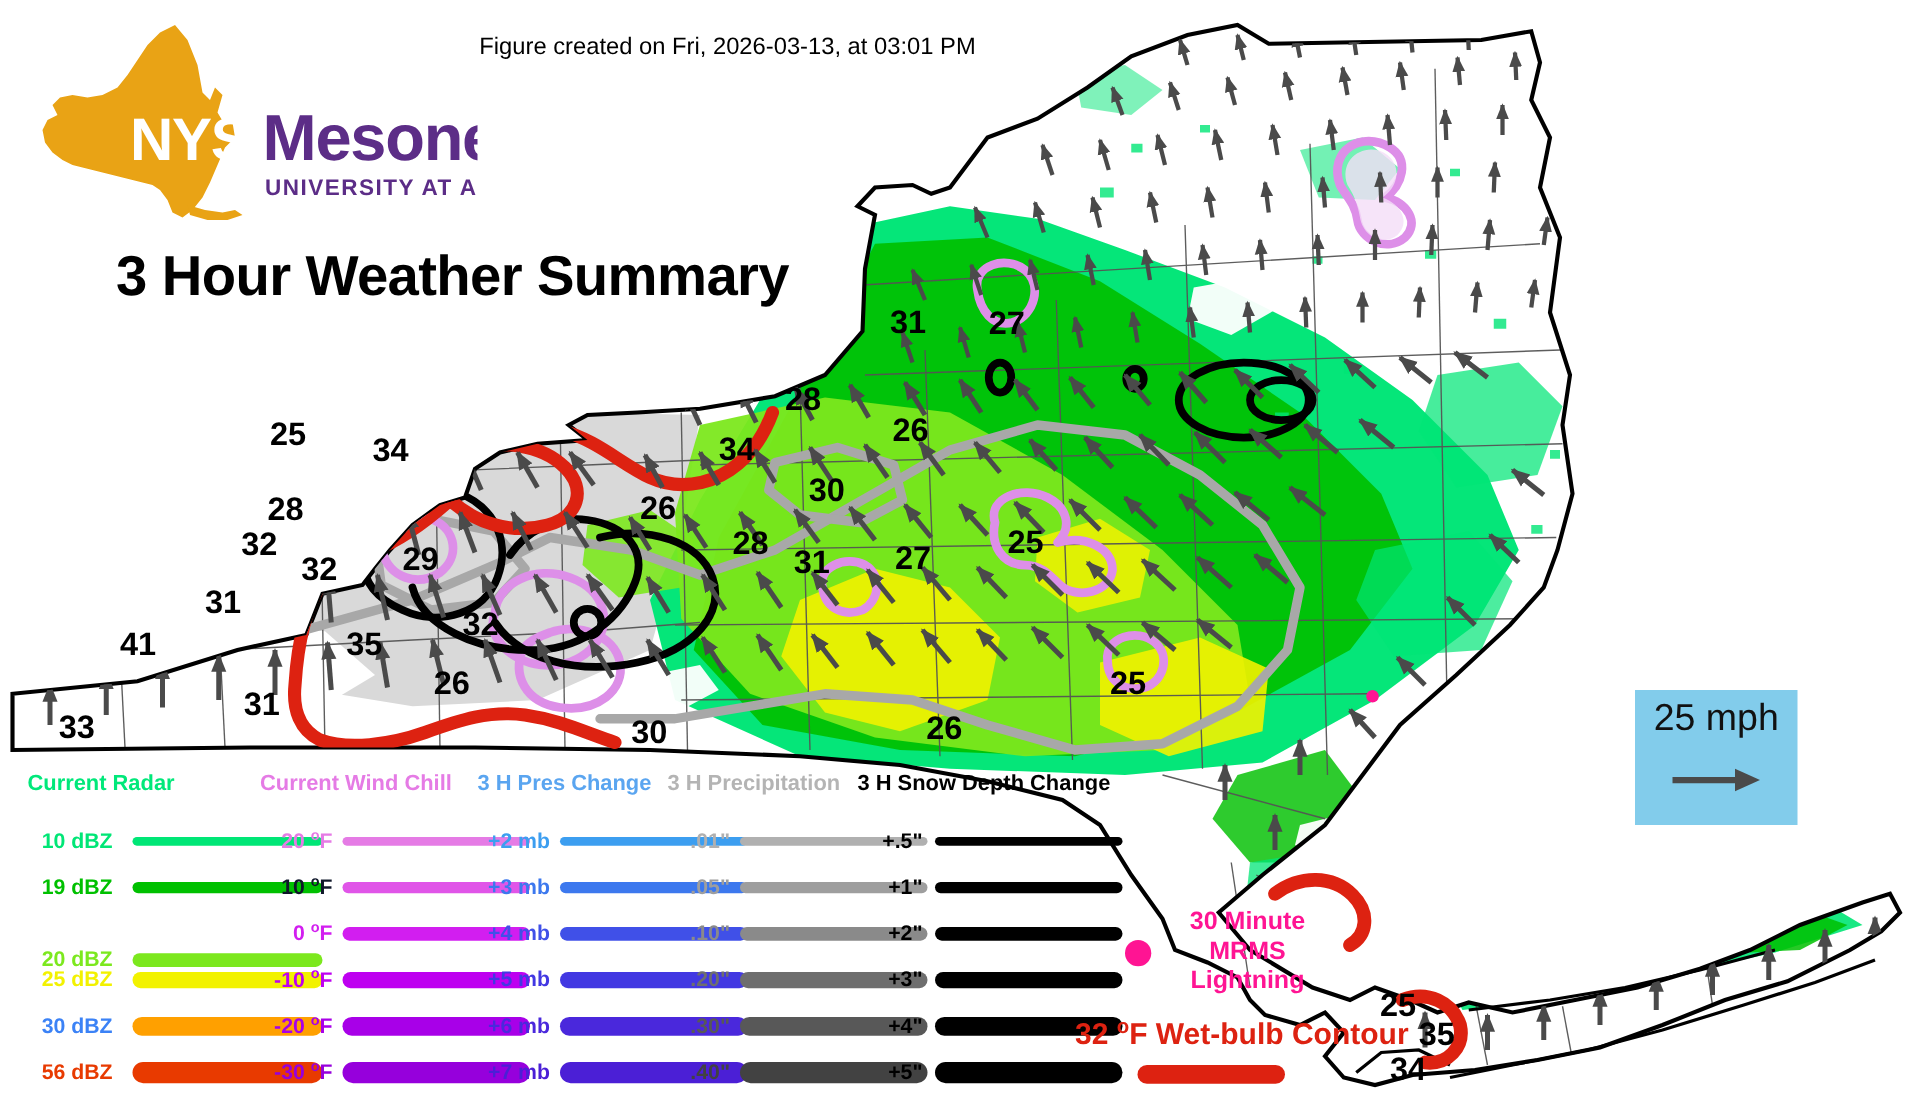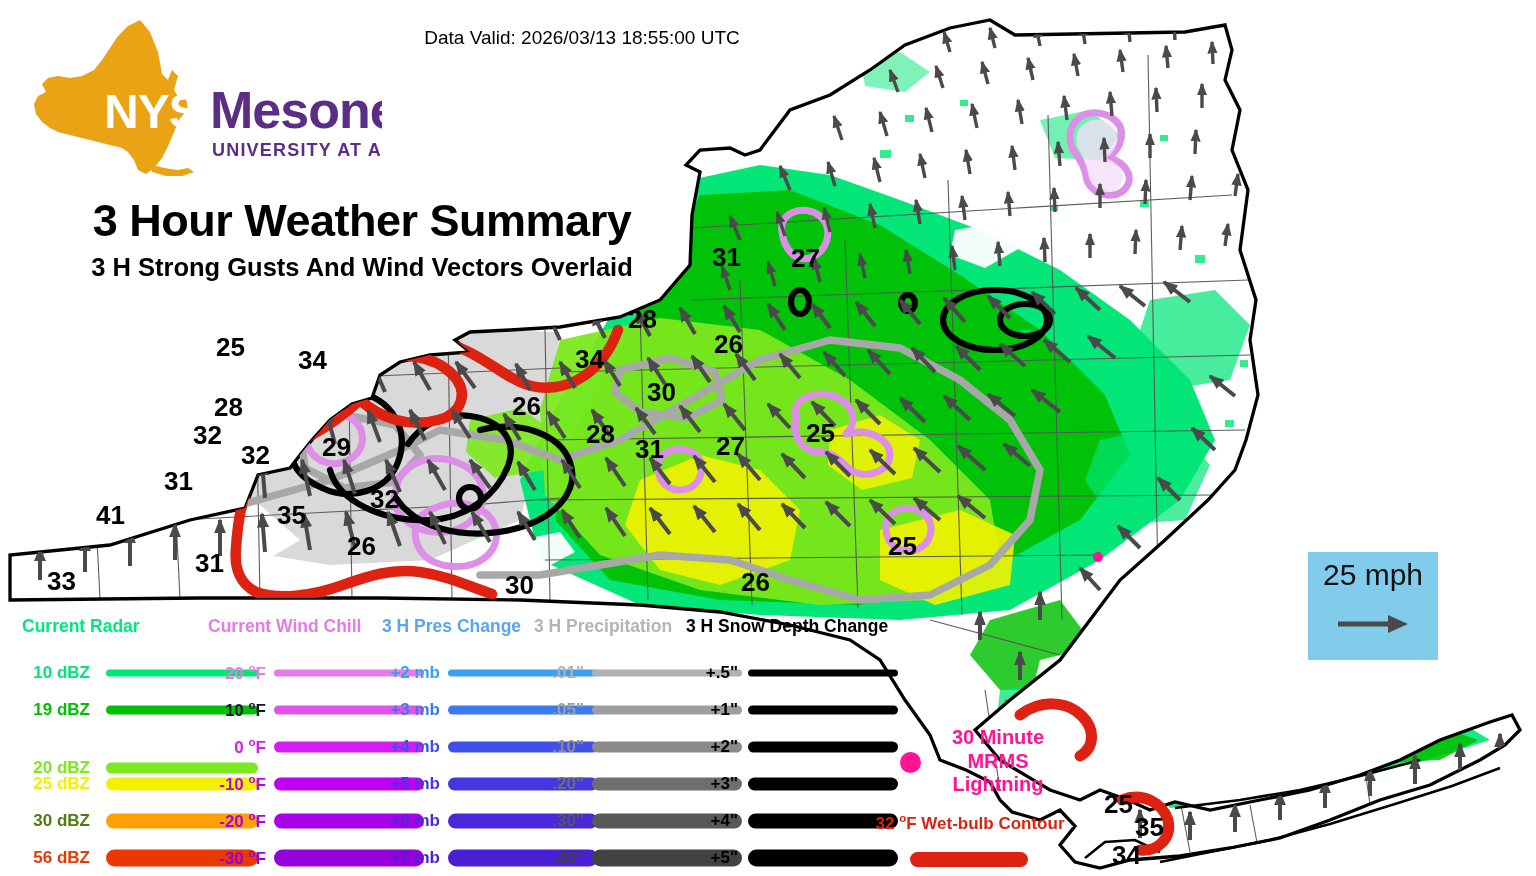--- a/index.html
+++ b/index.html
@@ -39,21 +39,21 @@
   .lg-val{position:absolute;top:50%;transform:translateY(-50%);
           font-size:17px;font-weight:bold;white-space:nowrap;text-align:right;}
   .lg-bar{position:absolute;top:50%;transform:translateY(-50%);border-radius:99px;}
 
   #lightning-grp{position:absolute;left:890px;top:110px;width:180px;}
   #lightning-dot{position:absolute;left:10px;top:26px;width:21px;height:21px;
       border-radius:50%;}
   #lightning-txt{position:absolute;left:38px;top:0px;width:140px;text-align:center;
       font-size:20px;font-weight:bold;line-height:1.18;}
   #wetbulb-txt{position:absolute;left:860px;top:196px;width:220px;text-align:center;
-      font-size:17px;font-weight:bold;white-space:nowrap;}
+      font-size:24px;font-weight:bold;white-space:nowrap;}
   #wetbulb-bar{position:absolute;left:910px;top:236px;width:118px;height:15px;border-radius:99px;}
 
   .gust{position:absolute;font-size:26px;font-weight:bold;
         font-family:"Liberation Sans",sans-serif;}
   sup{font-size:0.68em;vertical-align:super;}
 </style>
 </head>
 <body>
 
 <div id="map" class="abs">
@@ -455,26 +455,25 @@
          L36,58 L48,60 L60,58 L72,52 L80,42 L88,30 L96,18 L106,8 Z"></path>
     <path fill="#E9A315" d="M128,146 L142,150 L156,152 L166,150 L172,154 L160,158 L144,158
          L130,154 Z"></path>
     <text x="82" y="110" font-family="&quot;Liberation Sans&quot;, sans-serif" font-size="48" font-weight="bold" fill="#FFFFFF" font-stretch="condensed" letter-spacing="-1">NYS</text>
     <text x="188" y="110" font-family="&quot;Liberation Sans&quot;, sans-serif" font-size="52" font-weight="bold" fill="#5C2D87" letter-spacing="-1">Mesonet</text>
     <text x="190" y="138" font-family="&quot;Liberation Sans&quot;, sans-serif" font-size="18" font-weight="bold" fill="#5C2D87" letter-spacing="1.2">UNIVERSITY AT ALBANY</text>
   </svg>
 </div>
 
 <div id="created-block" class="abs">
-  <div>Data Valid: 2026/03/13 18:55:00 UTC</div>
+  <div>Figure created on Fri, 2026-03-13, at 03:01 PM</div>
 </div>
 
 <div id="title-main" class="abs">3 Hour Weather Summary</div>
 <div id="title-sub" class="abs">
-  <div>3 H Strong Gusts And Wind Vectors Overlaid</div>
 </div>
 
 <div id="gust-layer" class="abs" style="left:0;top:0;width:1536px;height:876px;">
     <div class="gust" style="left: 216px; top: 332px;">25</div>
     <div class="gust" style="left: 298px; top: 345px;">34</div>
     <div class="gust" style="left: 214px; top: 392px;">28</div>
     <div class="gust" style="left: 193px; top: 420px;">32</div>
     <div class="gust" style="left: 241px; top: 440px;">32</div>
     <div class="gust" style="left: 164px; top: 466px;">31</div>
     <div class="gust" style="left: 96px; top: 500px;">41</div>
@@ -528,21 +527,21 @@
         </div>
         <div class="lg-row" style="top: 116px; left: 0px; width: 252px; margin-top: 21px;">
           <div class="lg-val" style="color: rgb(124, 232, 30); left: 0px; width: 84px;">20 dBZ</div>
           <div class="lg-bar" style="left: 100px; width: 152px; height: 11px; background: rgb(124, 232, 30);"></div>
         </div>
         <div class="lg-row" style="top: 153px; left: 0px; width: 252px;">
           <div class="lg-val" style="color: rgb(242, 242, 0); left: 0px; width: 84px;">25 dBZ</div>
           <div class="lg-bar" style="left: 100px; width: 152px; height: 13px; background: rgb(242, 242, 0);"></div>
         </div>
         <div class="lg-row" style="top: 190px; left: 0px; width: 252px;">
-          <div class="lg-val" style="color: #4d7c0f; left: 0px; width: 84px;">30 dBZ</div>
+          <div class="lg-val" style="color: #3b82f6; left: 0px; width: 84px;">30 dBZ</div>
           <div class="lg-bar" style="left: 100px; width: 152px; height: 15px; background: rgb(255, 160, 0);"></div>
         </div>
         <div class="lg-row" style="top: 227px; left: 0px; width: 252px;">
           <div class="lg-val" style="color: rgb(232, 58, 0); left: 0px; width: 84px;">56 dBZ</div>
           <div class="lg-bar" style="left: 100px; width: 152px; height: 17px; background: rgb(232, 58, 0);"></div>
         </div>
       </div>
       <div class="lg-col" style="left: 192px;">
         <div class="lg-head" style="color: rgb(229, 123, 229); padding-left: 16px;">Current Wind Chill</div>
         <div class="lg-row" style="top: 42px; left: 0px; width: 232px;">

